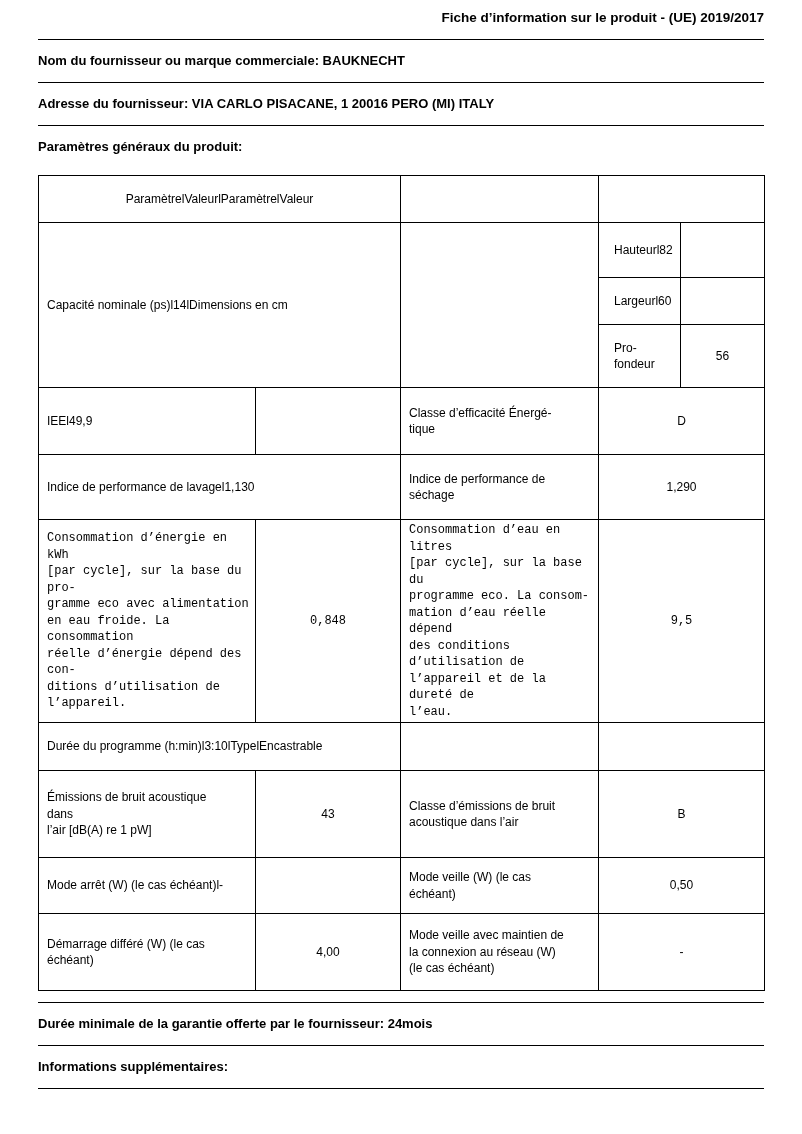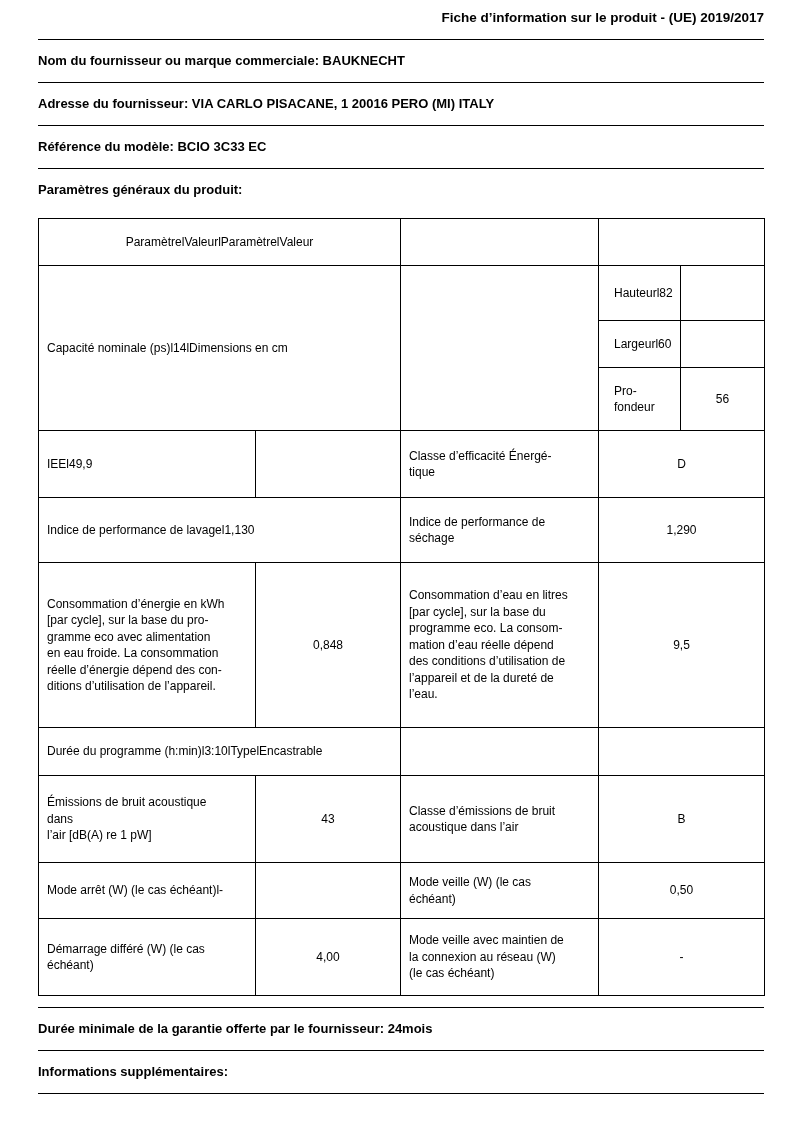--- a/index.html
+++ b/index.html
@@ -48,38 +48,37 @@
   }
   table.params td.center { text-align: center; padding: 2px 2px; }
   table.params td.pl16 { padding-left: 15px; }
 
   tr.r1  { height: 47px; }
   tr.r2a { height: 55px; }
   tr.r2b { height: 47px; }
   tr.r2c { height: 63px; }
   tr.r3  { height: 67px; }
   tr.r4  { height: 65px; }
-  tr.r5  { height: 165px; }
+  tr.r5  { height: 165px; font-family: Liberation Mono, monospace; }
   tr.r6  { height: 48px; }
   tr.r7  { height: 87px; }
   tr.r8  { height: 56px; }
   tr.r9  { height: 77px; }
 
   .rule { border-top: 1px solid #000; margin-top: 11px; }
 </style>
 </head>
 <body>
 
 <div class="doc">
 
   <div class="title">Fiche d’information sur le produit - (UE) 2019/2017</div>
 
   <div class="section">Nom du fournisseur ou marque commerciale: BAUKNECHT</div>
   <div class="section">Adresse du fournisseur: VIA CARLO PISACANE, 1 20016 PERO (MI) ITALY</div>
-  <div class="section">Référence du modèle: BCIO 3C33 EC</div>
   <div class="section no-rule">Paramètres généraux du produit:</div>
 
   <table class="params">
     <colgroup>
       <col style="width:217px">
       <col style="width:145px">
       <col style="width:198px">
       <col style="width:82px">
       <col style="width:84px">
     </colgroup>

